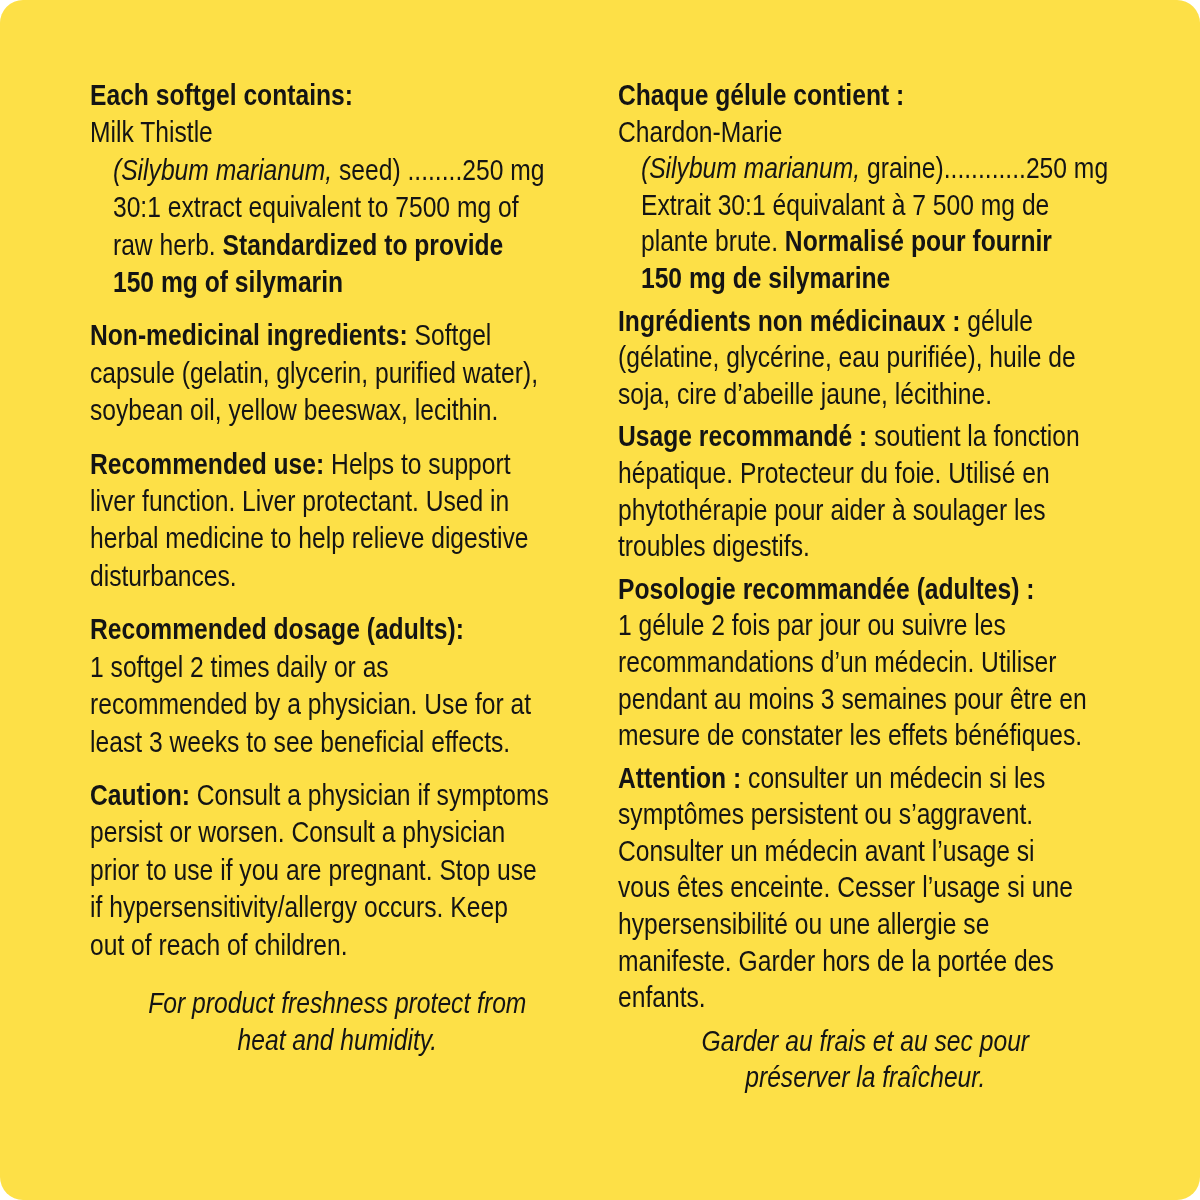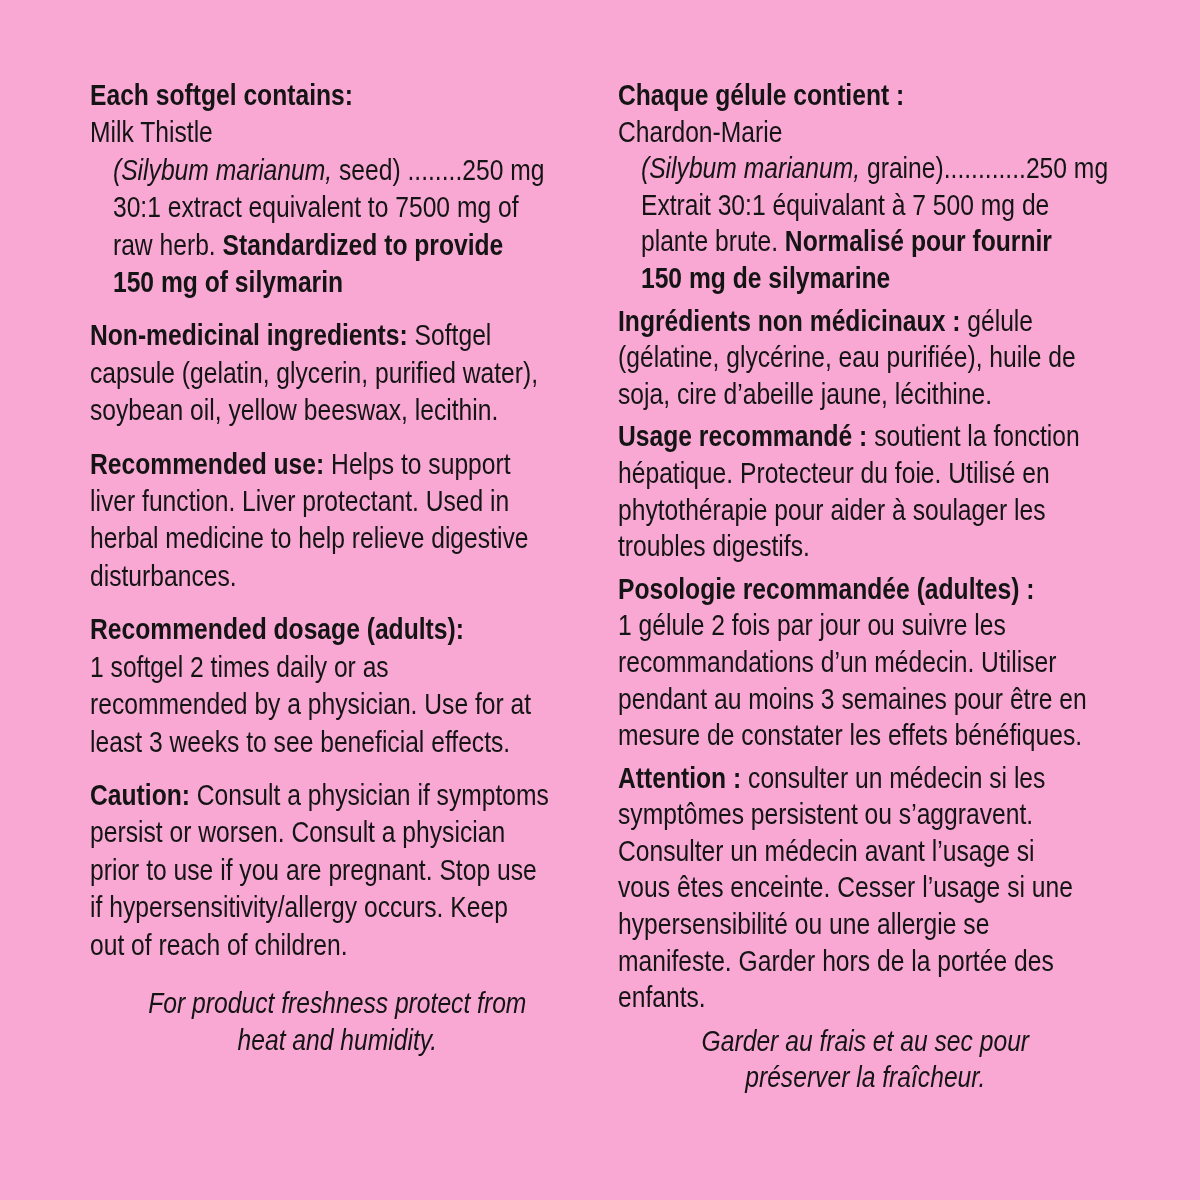--- a/index.html
+++ b/index.html
@@ -1,18 +1,18 @@
 <!DOCTYPE html>
 <html><head>
 <meta charset="utf-8">
 <style>
   html,body{margin:0;padding:0;background:#ffffff;}
   .canvas{
-    position:relative;width:1200px;height:1200px;background:#f9a8d4;overflow:hidden;
-    font-family:"Liberation Sans",sans-serif;color:#141414;
+    position:relative;width:1200px;height:1200px;background:#fde047;overflow:hidden;
+    font-family:"Liberation Sans",sans-serif;color:#141414;border-radius:23px;
     -webkit-font-smoothing:antialiased;
   }
   .col{
     position:absolute;top:77px;width:582px;
     transform:scaleX(0.85);transform-origin:0 0;
     font-size:29px;
   }
   .col-en{left:90px;line-height:37.4px;}
   .col-fr{left:618px;line-height:36.6px;}
   [data-bind]{white-space:pre;}

